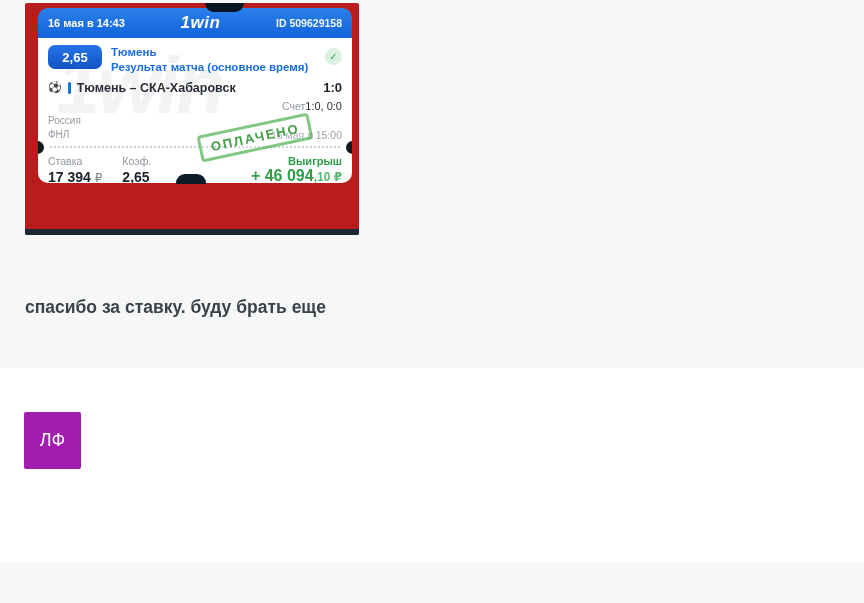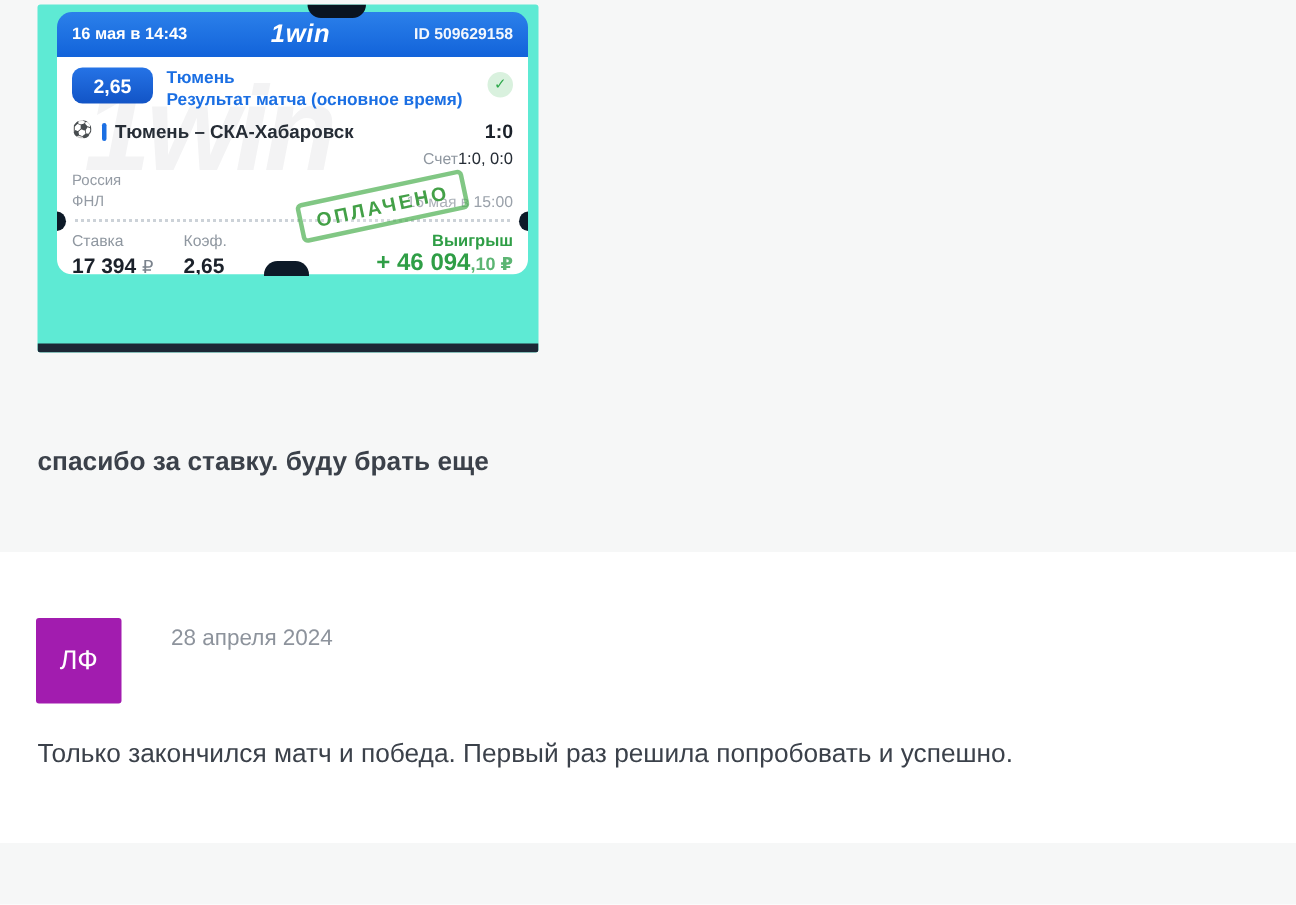--- a/index.html
+++ b/index.html
@@ -3,21 +3,21 @@
 <meta charset="utf-8">
 <style>
   html,body{margin:0;padding:0;width:864px;height:603px;background:#fff;
     font-family:"Liberation Sans","DejaVu Sans",sans-serif;overflow:hidden;}
 
   
   .section-top{position:relative;width:100%;height:368px;background:#f6f7f7;}
 
   
   .screenshot{position:absolute;left:25px;top:3px;width:334px;height:232px;
-    background:#5eead4;overflow:hidden;border-radius:2px;}
+    background:#b91c1c;overflow:hidden;border-radius:2px;}
   .shot-bottom-band{position:absolute;left:0;bottom:0;width:100%;height:6px;background:#1c2735;}
   .notch-top{position:absolute;left:180px;top:0;width:39px;height:9px;background:#0a1420;
     border-radius:0 0 9px 9px;z-index:6;}
   .notch-bottom{position:absolute;left:151px;top:171px;width:30px;height:10px;background:#0d1a28;
     border-radius:9px 9px 0 0;z-index:6;}
 
   .ticket{position:absolute;left:13px;top:5px;width:314px;border-radius:10px;overflow:hidden;}
   .ticket-header{height:30px;background:linear-gradient(180deg,#2b80ea,#1263da);
     display:flex;align-items:center;padding:0 10px;color:#fff;}
   .th-time{font-size:11px;font-weight:700;}
@@ -161,19 +161,17 @@
     <div class="shot-bottom-band"></div>
   </div>
 
   <p class="comment">спасибо за ставку. буду брать еще</p>
 </div>
 
 <div class="section-review">
   <div class="reviewer">
     <div class="avatar">ЛФ</div>
     <div>
-      <div class="r-date">28 апреля 2024</div>
     </div>
   </div>
-  <p class="review-text">Только закончился матч и победа. Первый раз решила попробовать и успешно.</p>
 </div>
 
 <div class="section-bottom"></div>
 
 </body></html>

